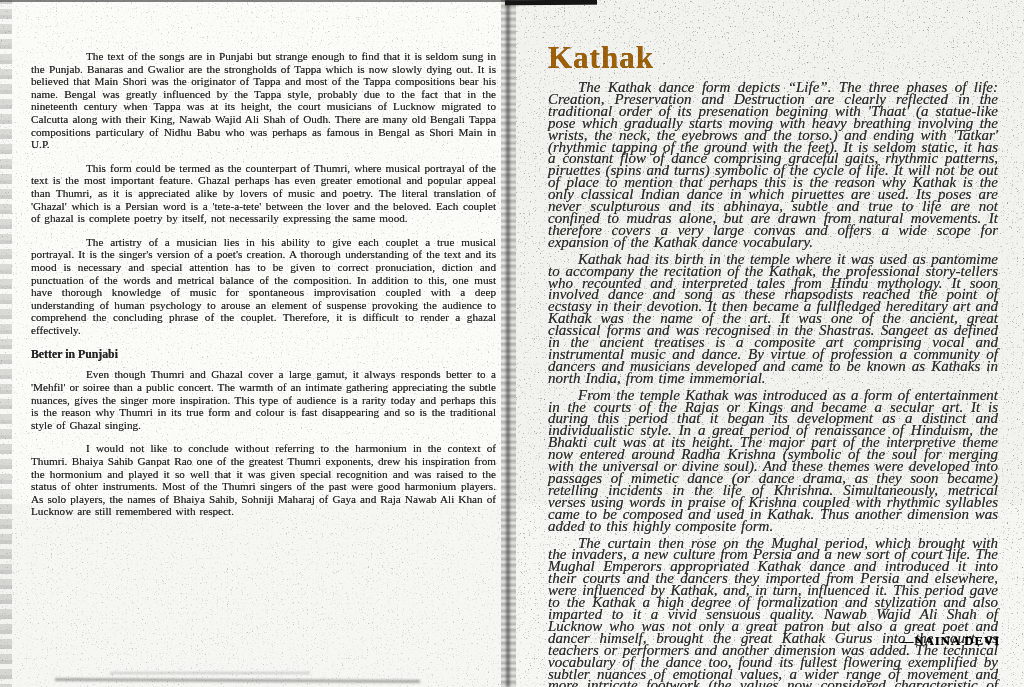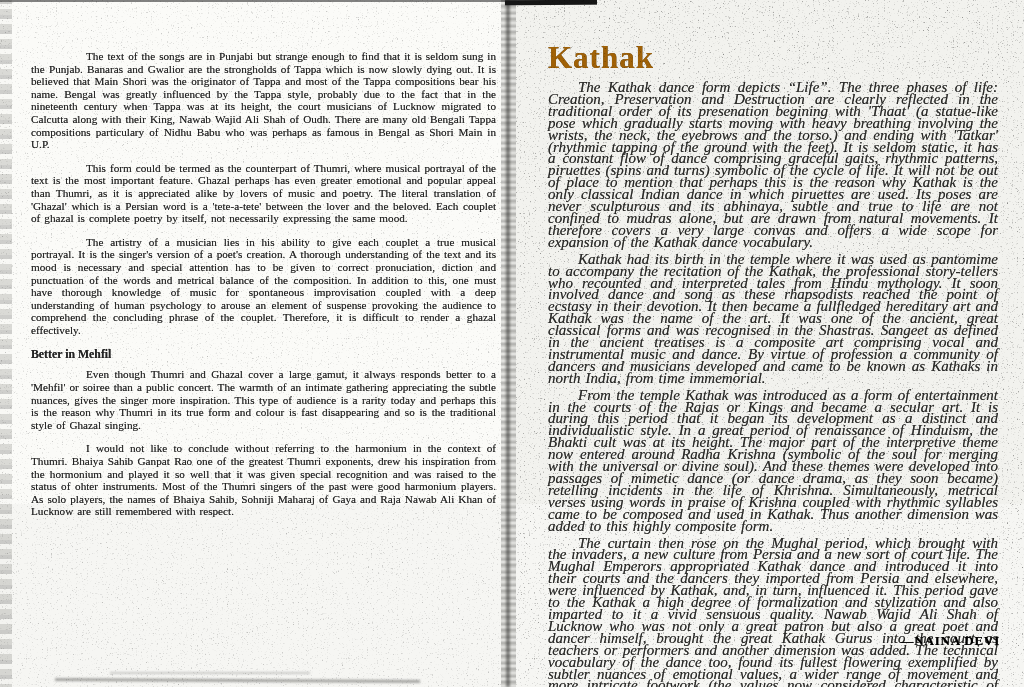--- a/index.html
+++ b/index.html
@@ -132,21 +132,21 @@
 </style>
 </head>
 <body>
 
 <div class="scan">
 
   <div class="page page-left">
     <p class="body-text">The text of the songs are in Punjabi but strange enough to find that it is seldom sung in the Punjab.  Banaras and Gwalior are the strongholds of Tappa which is now slowly dying out.  It is believed that Main Shori was the originator of Tappa and most of the Tappa compositions bear his name.  Bengal was greatly influenced by the Tappa style, probably due to the fact that in the nineteenth century when Tappa was at its height, the court musicians of Lucknow migrated to Calcutta along with their King, Nawab Wajid Ali Shah of Oudh.  There are many old Bengali Tappa compositions particulary of Nidhu Babu who was perhaps as famous in Bengal as Shori Main in U.P.</p>
     <p class="body-text">This form could be termed as the counterpart of Thumri, where musical portrayal of the text is the most important feature.  Ghazal perhaps has even greater emotional and popular appeal than Thumri, as it is appreciated alike by lovers of music and poetry.  The literal translation of 'Ghazal' which is a Persian word is a 'tete-a-tete' between the lover and the beloved.  Each couplet of ghazal is complete poetry by itself, not necessarily expressing the same mood.</p>
     <p class="body-text">The artistry of a musician lies in his ability to give each couplet a true musical portrayal. It is the singer's version of a poet's creation.  A thorough understanding of the text and its mood is necessary and special attention has to be given to correct pronuciation, diction and punctuation of the words and metrical balance of the composition.  In addition to this, one must have thorough knowledge of music for spontaneous improvisation coupled with a deep understanding of human psychology to arouse an element of suspense provoking the audience to comprehend the concluding phrase of the couplet.  Therefore, it is difficult to render a ghazal effectively.</p>
-    <h3 class="section-heading">Better in Mehfil</h3>
+    <h3 class="section-heading">Better in Punjabi</h3>
     <p class="body-text">Even though Thumri and Ghazal cover a large gamut, it always responds better to a 'Mehfil' or soiree than a public concert.  The warmth of an intimate gathering appreciating the subtle nuances, gives the singer more inspiration.  This type of audience is a rarity today and perhaps this is the reason why Thumri in its true form and colour is fast disappearing and so is the traditional style of Ghazal singing.</p>
     <p class="body-text">I would not like to conclude without referring to the harmonium in the context of Thumri. Bhaiya Sahib Ganpat Rao one of the greatest Thumri exponents, drew his inspiration from the hormonium and played it so well that it was given special recognition and was raised to the status of ohter instruments.  Most of the Thumri singers of the past were good harmonium players.  As solo players, the names of Bhaiya Sahib, Sohniji Maharaj of Gaya and Raja Nawab Ali Khan of Lucknow are still remembered with respect.</p>
   </div>
 
   <div class="page page-right">
     <h1 class="chapter-title">Kathak</h1>
     <p class="body-text">The Kathak dance form depicts “Life”.  The three phases of life: Creation, Preservation and Destruction are clearly reflected in the traditional order of its presenation begining with 'Thaat' (a statue-like pose which gradually starts moving with heavy breathing involving the wrists, the neck, the eyebrows and the torso.) and ending with 'Tatkar' (rhythmic tapping of the ground with the feet).  It is seldom static, it has a constant flow of dance comprising graceful gaits, rhythmic patterns, piruettes (spins and turns) symbolic of the cycle of life.  It will not be out of place to mention that perhaps this is the reason why Kathak is the only classical Indian dance in which piruettes are used.  Its poses are never sculpturous and its abhinaya, subtle and true to life are not confined to mudras alone, but are drawn from natural movements.  It therefore covers a very large convas and offers a wide scope for expansion of the Kathak dance vocabulary.</p>
     <p class="body-text">Kathak had its birth in the temple where it was used as pantomime to accompany the recitation of the Kathak, the professional story-tellers who recounted and interpreted tales from Hindu mythology.  It soon involved dance and song as these rhapsodists reached the point of ecstasy in their devotion.  It then became a fullfledged hereditary art and Kathak was the name of the art.  It was one of the ancient, great classical forms and was recognised in the Shastras.  Sangeet as defined in the ancient treatises is a composite art comprising vocal and instrumental music and dance.  By virtue of profession a community of dancers and musicians developed and came to be known as Kathaks in north India, from time immemorial.</p>
     <p class="body-text">From the temple Kathak was introduced as a form of entertainment in the courts of the Rajas or Kings and became a secular art.  It is during this period that it began its development as a distinct and individualistic style.  In a great period of renaissance of Hinduism, the Bhakti cult was at its height.  The major part of the interpretive theme now entered around Radha Krishna (symbolic of the soul for merging with the universal or divine soul). And these themes were developed into passages of mimetic dance (or dance drama, as they soon became) retelling incidents in the life of Khrishna.  Simultaneously, metrical verses using words in praise of Krishna coupled with rhythmic syllables came to be composed and used in Kathak.  Thus another dimension was added to this highly composite form.</p>
     <p class="body-text">The curtain then rose on the Mughal period, which brought with the invaders, a new culture from Persia and a new sort of court life.  The Mughal Emperors appropriated Kathak dance and introduced it into their courts and the dancers they imported from Persia and elsewhere, were influenced by Kathak, and, in turn, influenced it.  This period gave to the Kathak a high degree of formalization and stylization and also imparted to it a vivid sensuous quality.  Nawab Wajid Ali Shah of Lucknow who was not only a great patron but also a great poet and dancer himself, brought the great Kathak Gurus into the court as teachers or performers and another dimension was added.  The technical vocabulary of the dance too, found its fullest flowering exemplified by subtler nuances of emotional values, a wider range of movement and more intricate footwork (the values now considered characteristic of Kathak).  It thus imbibed the best from the two great cultures that influenced our Country.</p>

